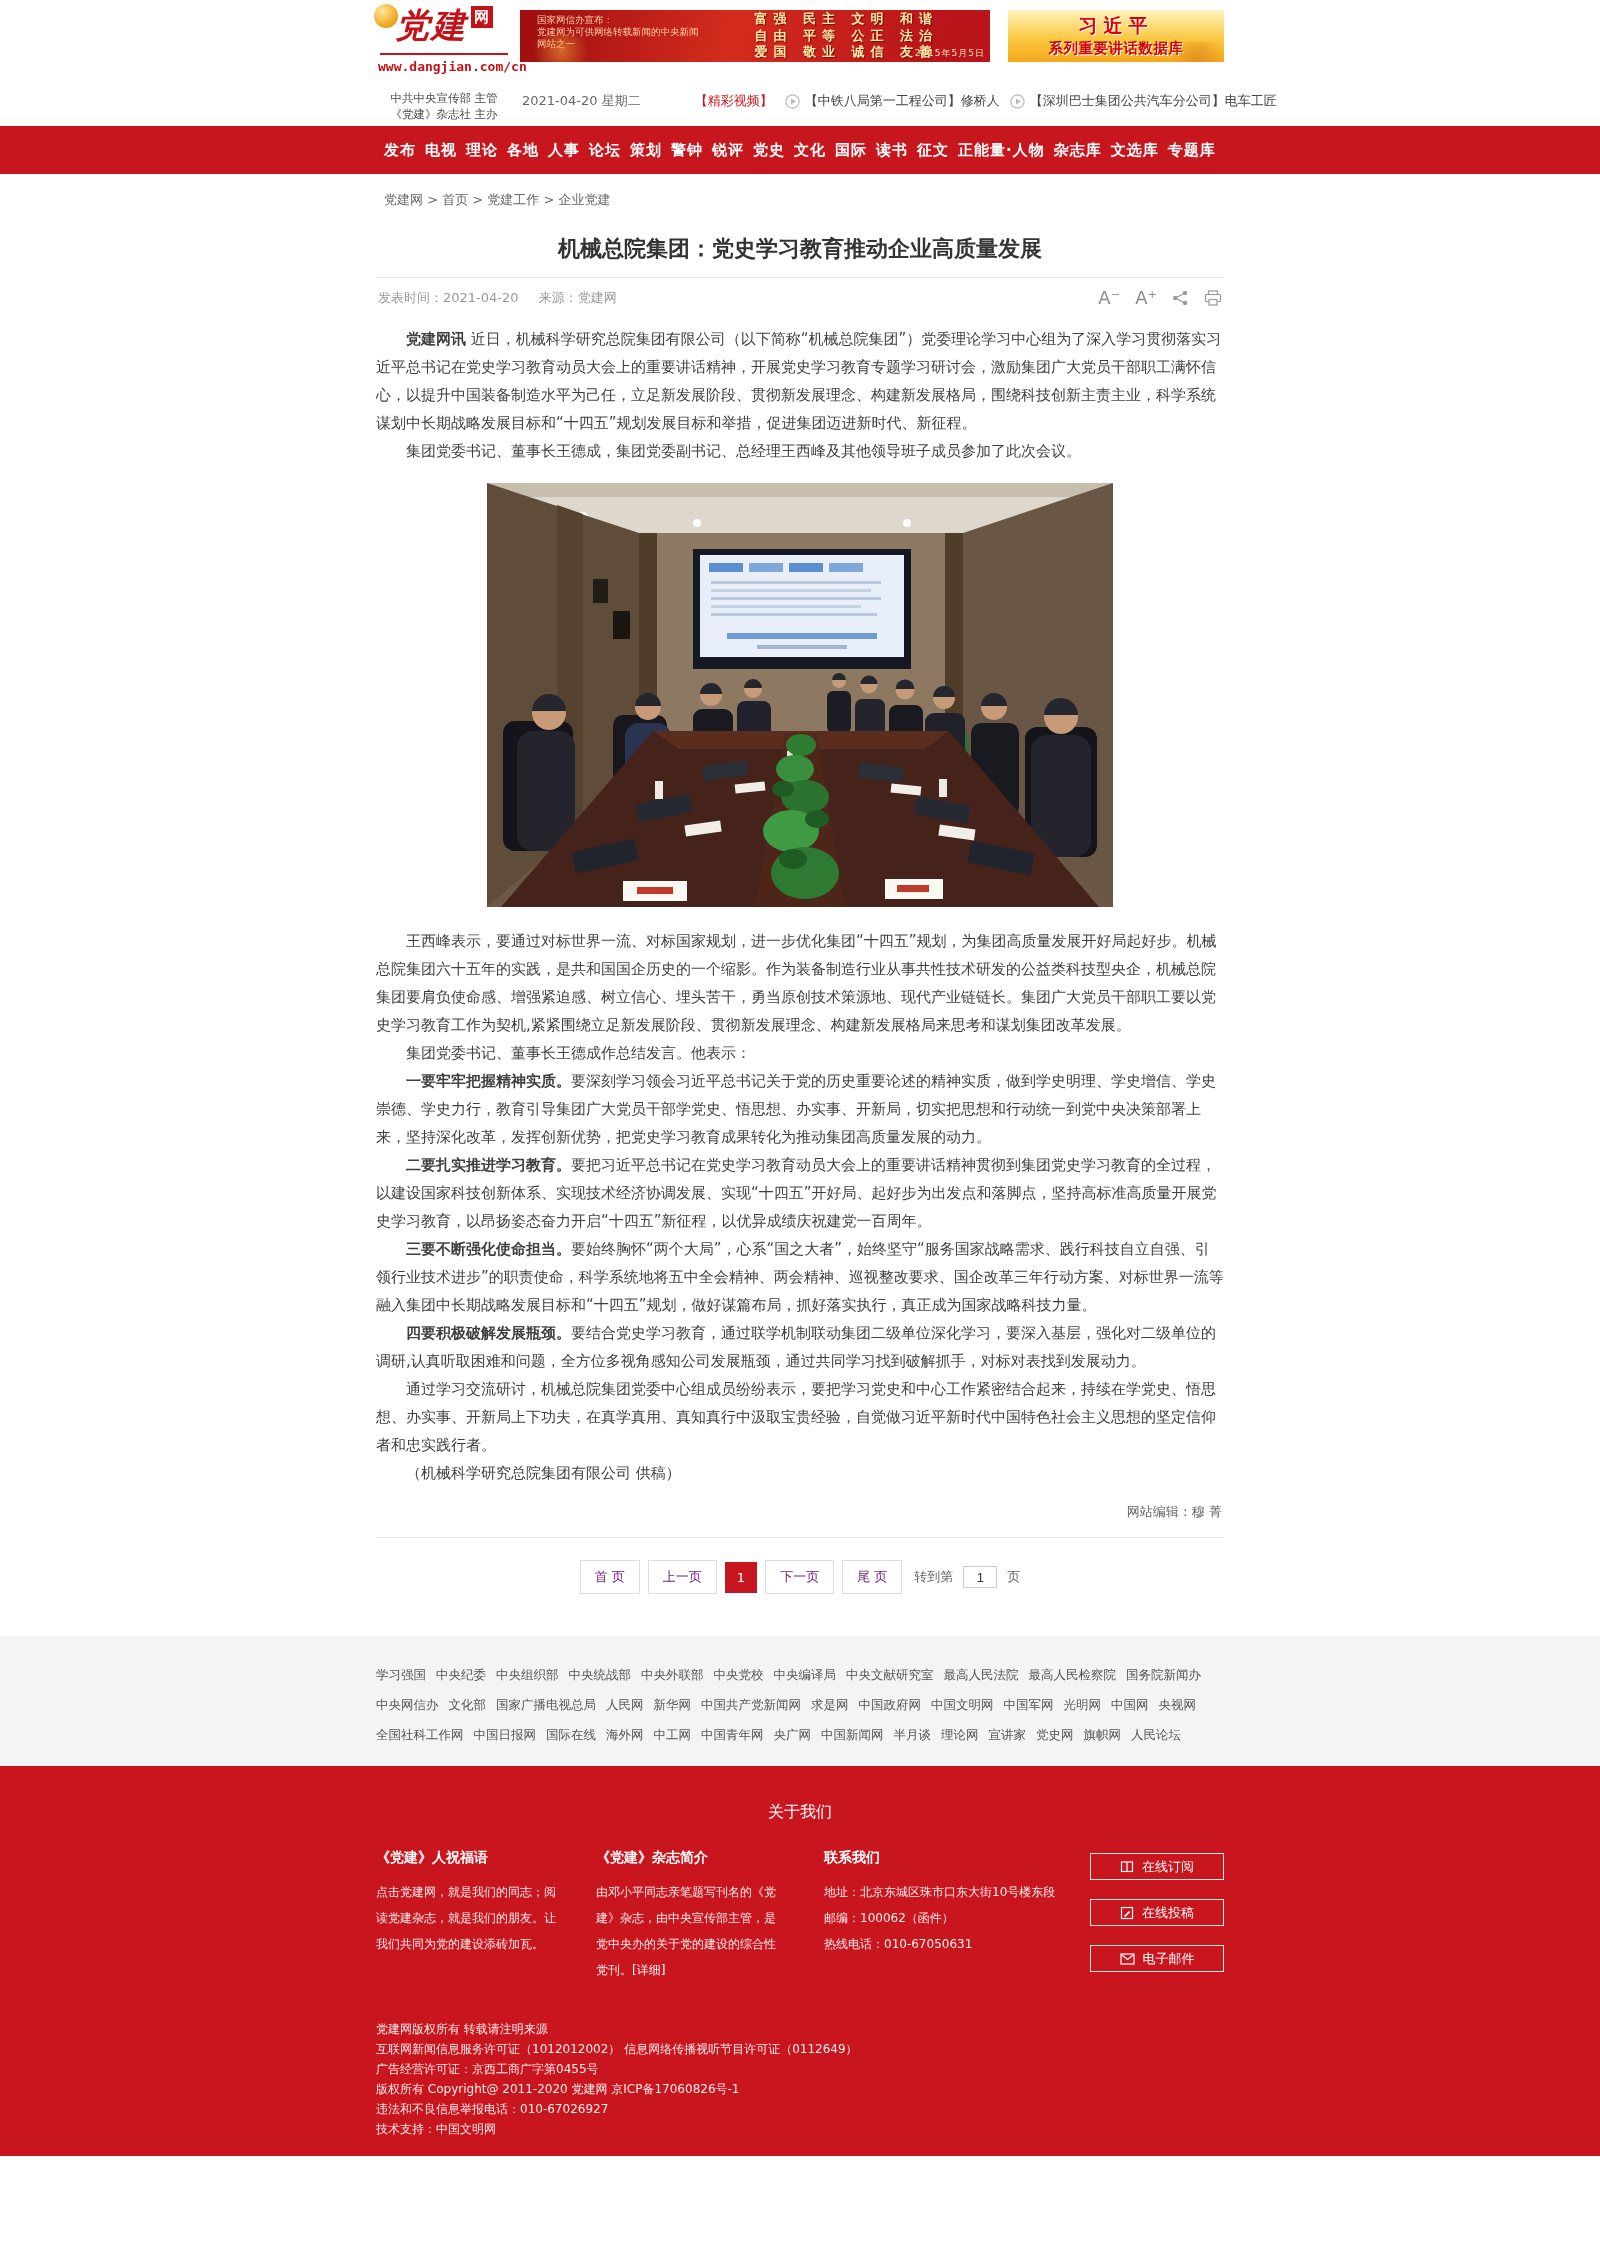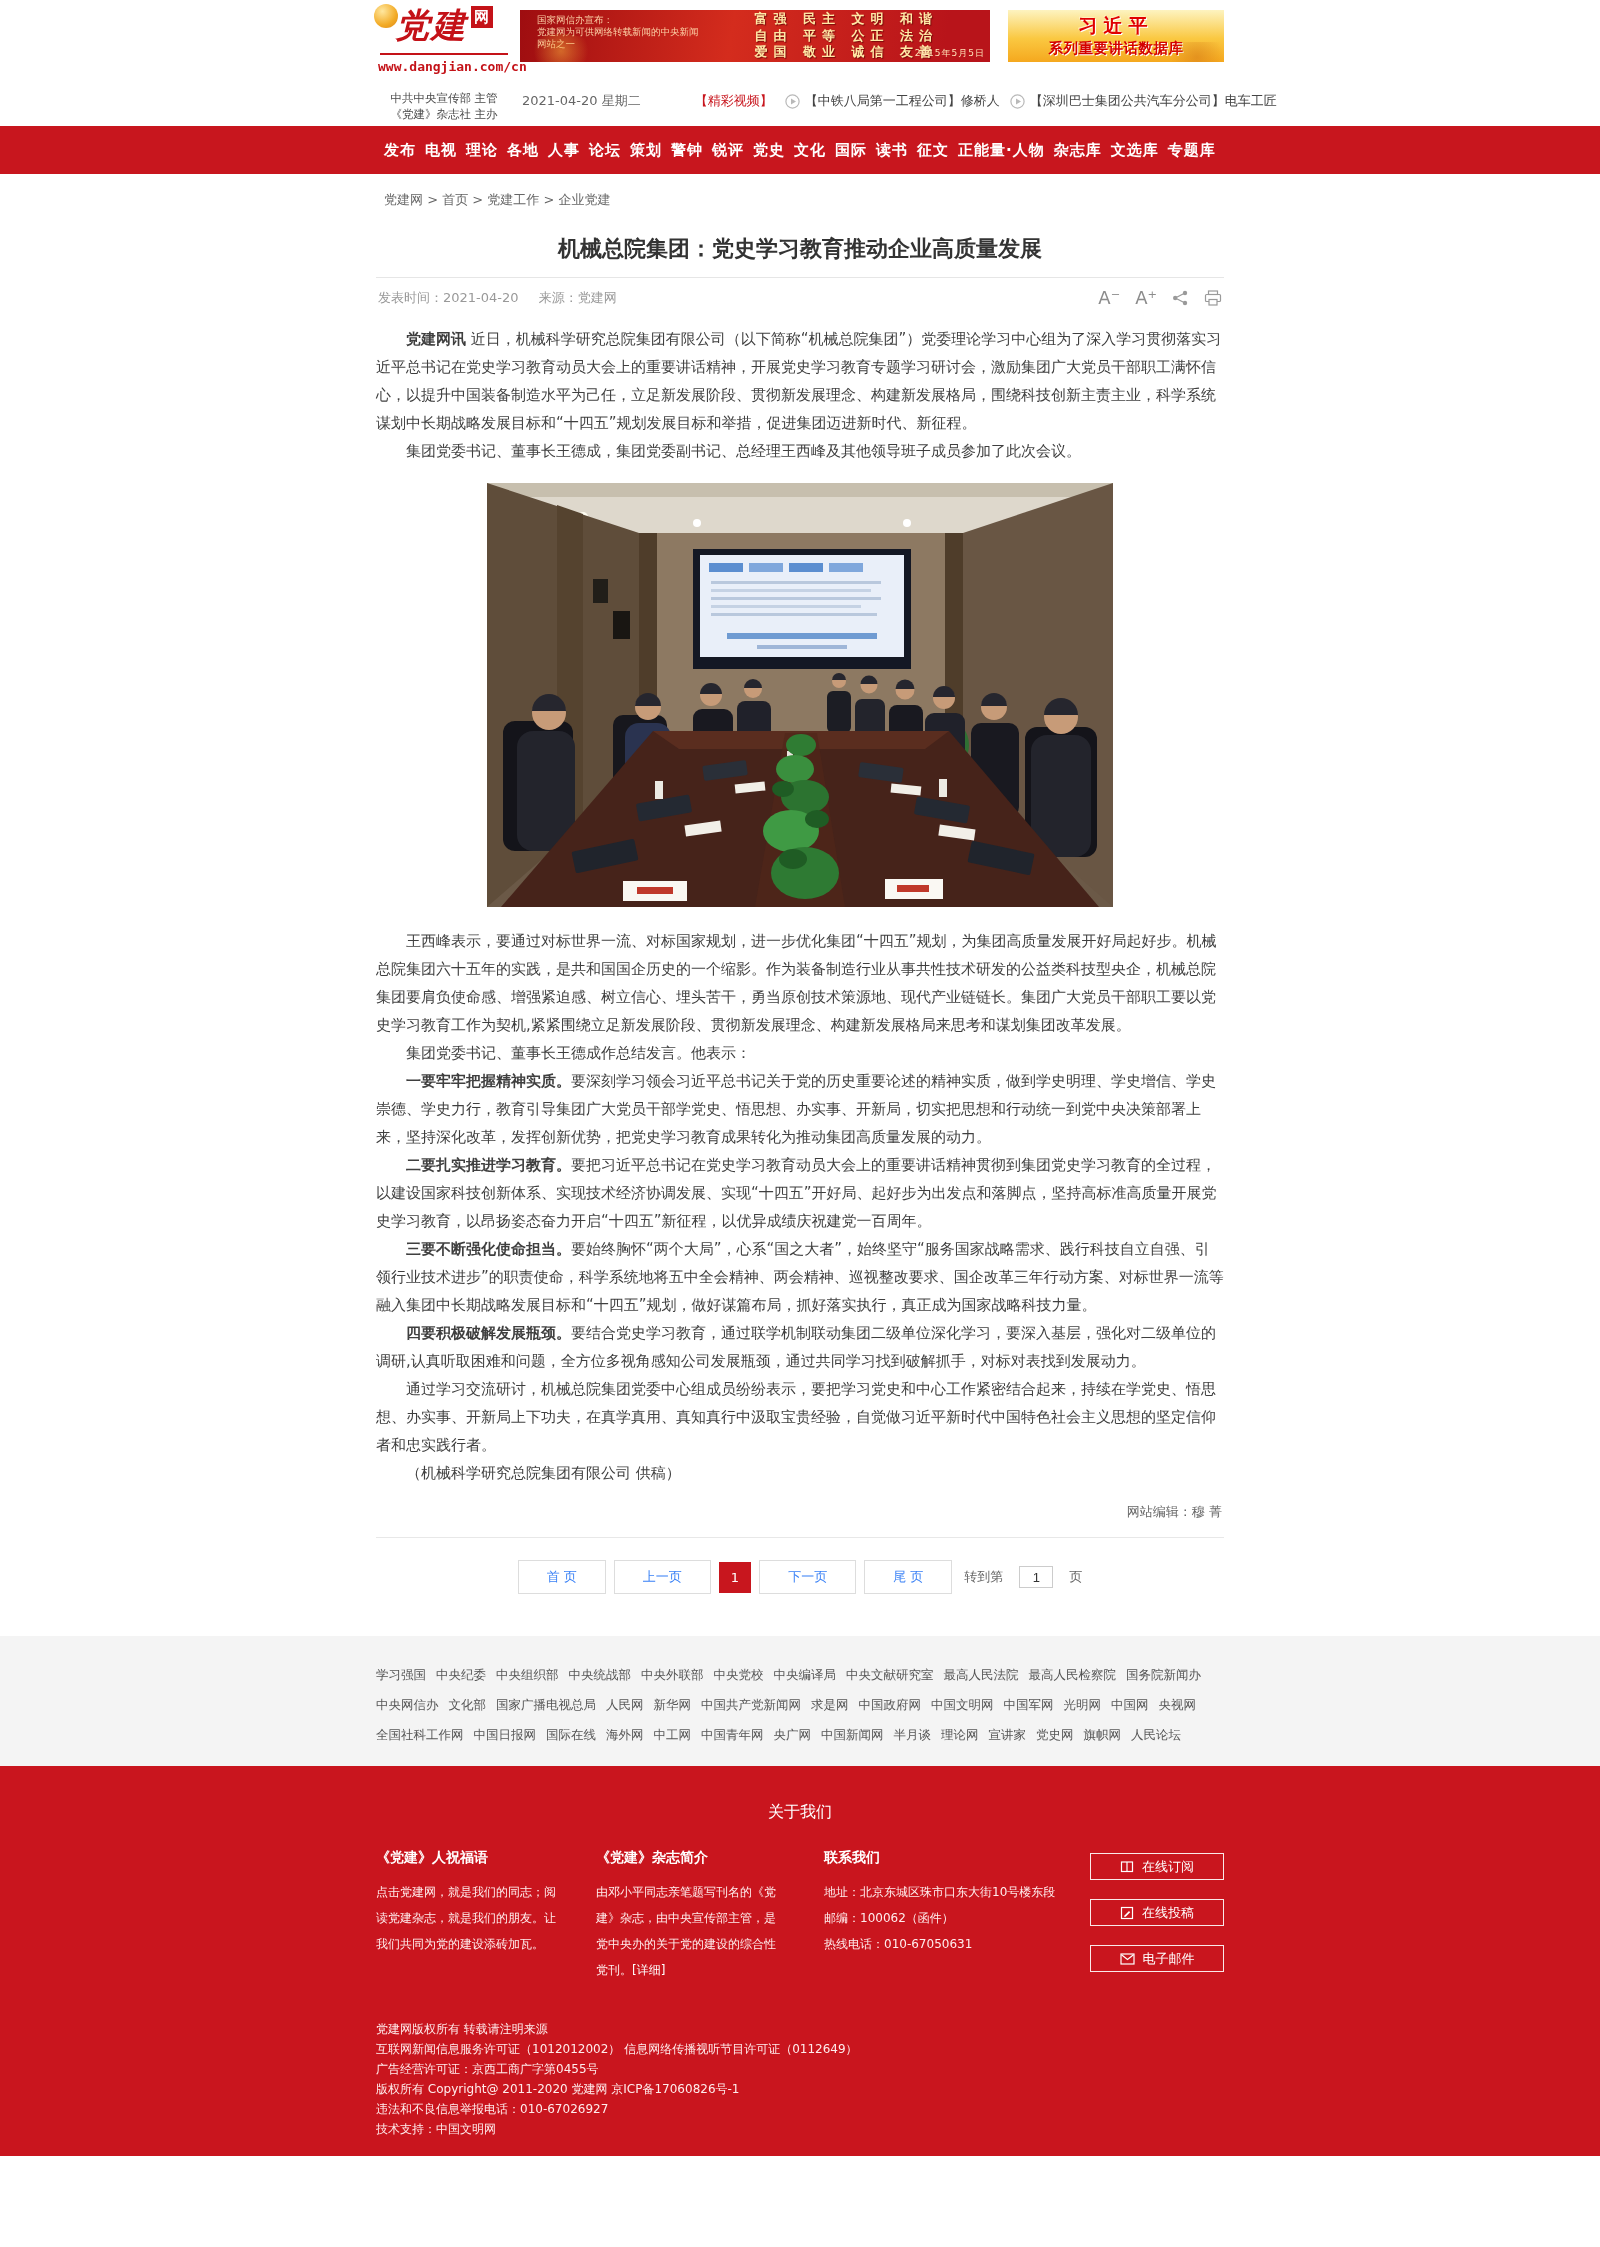--- a/index.html
+++ b/index.html
@@ -65,23 +65,23 @@
   .tool-icon { display:flex; align-items:center; cursor:pointer; }
 
   .body p { margin:0; font-size:15px; line-height:28px; color:#3f3f3f; text-indent:2em; }
   .lead { font-weight:bold; }
   figure.photo { margin:18px auto 20px; width:626px; }
   figure.photo svg { display:block; }
 
   .editor-line { text-align:right; font-size:13px; color:#666; padding:16px 2px 16px; }
   .pag-divider { border-top:1px solid #e8e8e8; }
   .pagination { display:flex; justify-content:center; align-items:center; gap:8px; padding:22px 0 42px; font-size:13px; color:#666; }
-  .page-btn { border:1px solid #ddd; background:#fff; color:#3b82f6; padding:7px 28px; cursor:pointer; white-space:nowrap; }
+  .page-btn { border:1px solid #ddd; background:#fff; color:#701a75; padding:7px 14px; cursor:pointer; white-space:nowrap; }
   .page-btn.active { background:#c8161e; border-color:#c8161e; color:#fff; padding:7px 11px; }
-  .goto { display:flex; align-items:center; gap:16px; margin-left:4px; }
+  .goto { display:flex; align-items:center; gap:10px; margin-left:4px; }
   .goto input { width:34px; height:22px; border:1px solid #ccc; text-align:center; font-size:13px; color:#333; }
 
   
   .friends { background:#f4f4f4; padding:18px 0 22px; }
   .friends-inner { width:848px; margin:0 auto; }
   .friends-head { position:relative; border-bottom:1px solid #dcdcdc; padding-bottom:11px; }
   .friends-title { display:inline-block; position:relative; font-size:16px; font-weight:bold; color:#333; }
   .friends-title::after { content:""; position:absolute; left:0; bottom:-12px; width:100%; height:3px; background:#c8161e; }
   .friends-more { position:absolute; right:2px; top:3px; font-size:13px; color:#999; cursor:pointer; }
   .friends-row { display:flex; gap:10px; margin-top:13px; font-size:12.5px; color:#555; }

